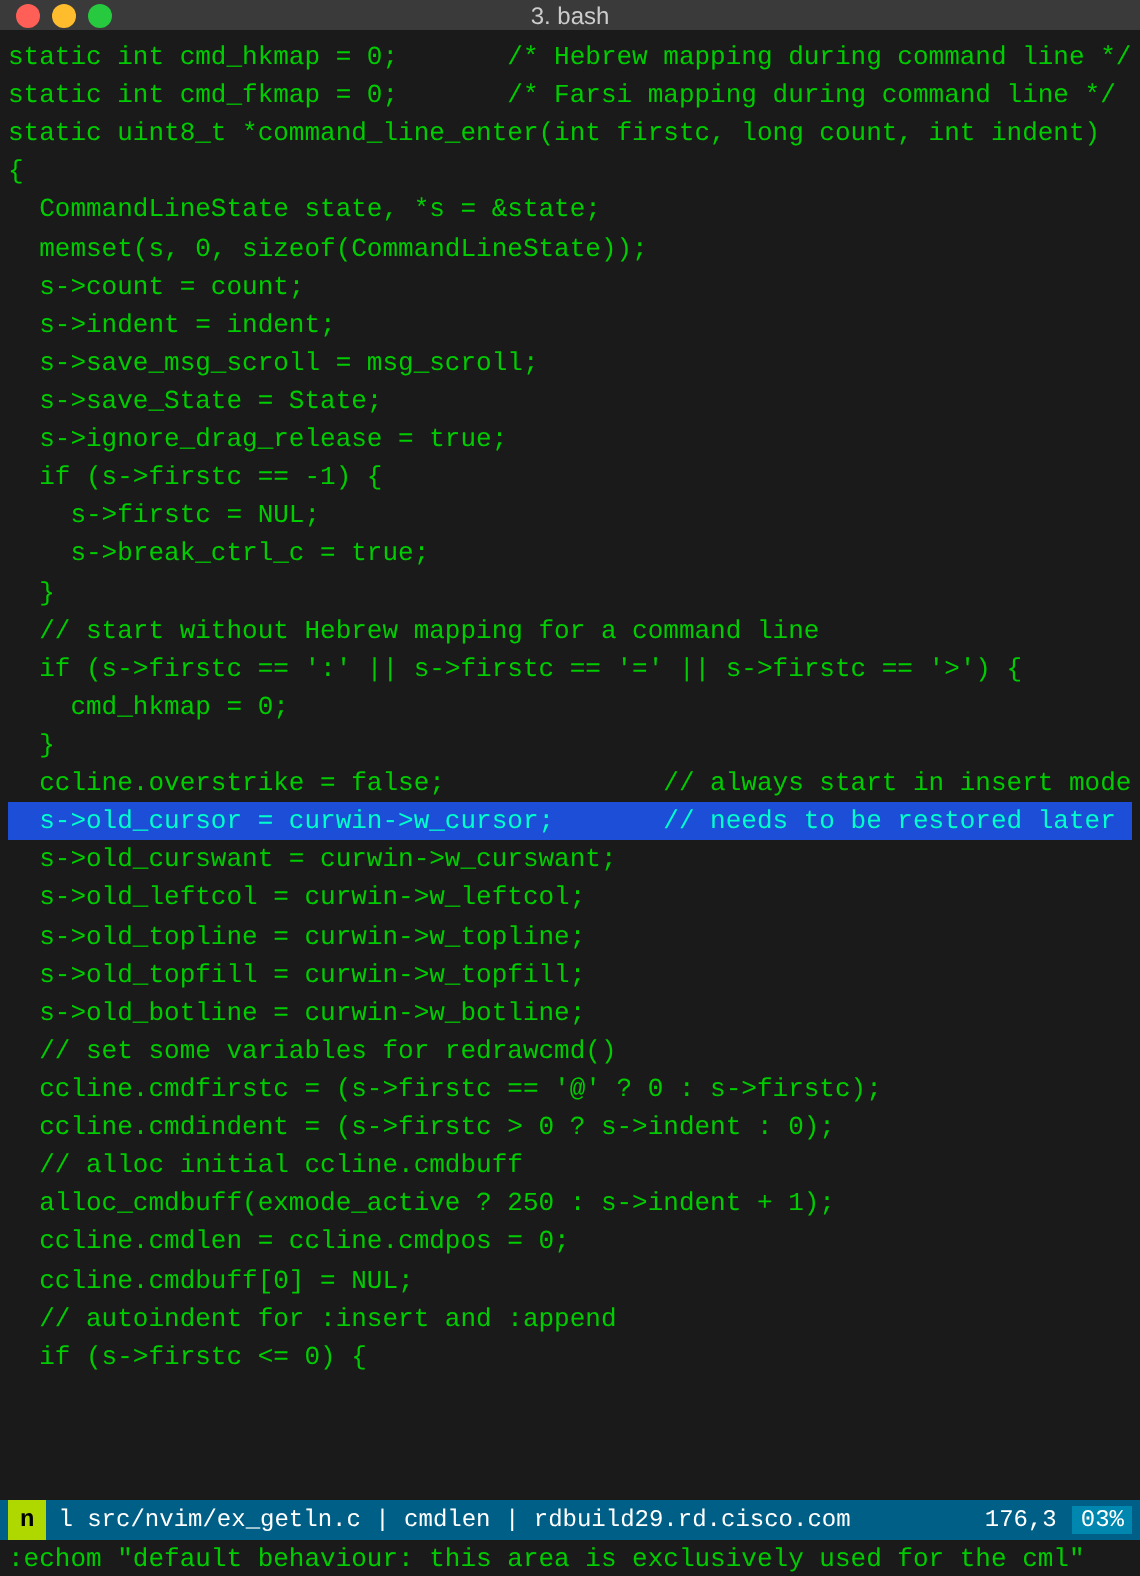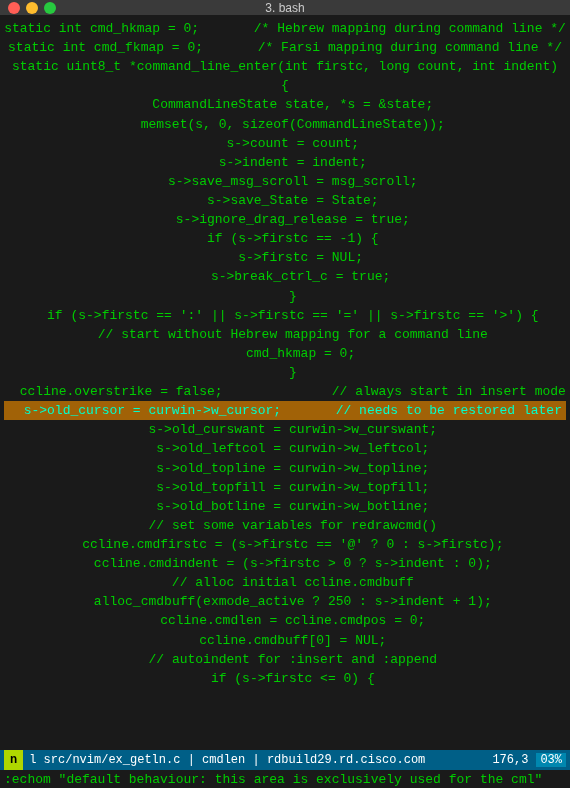--- a/index.html
+++ b/index.html
@@ -47,24 +47,23 @@
       background: #1a1a1a;
       padding: 4px 4px 0 4px;
       overflow: hidden;
       line-height: 1.45;
     }
     .code-line {
       white-space: pre;
       color: #00cc00;
       font-size: 13px;
       line-height: 1.47;
-      text-align: center;
     }
     .code-line.highlighted {
-      background: #a16207;
+      background: #1d4ed8;
       color: #00ffcc;
     }
     #status-bar {
       height: 20px;
       background: #005f87;
       display: flex;
       align-items: center;
       padding: 0 4px;
       flex-shrink: 0;
     }
@@ -141,22 +140,22 @@
       <div class="code-line">  s-&gt;indent = indent;</div>
       <div class="code-line">  s-&gt;save_msg_scroll = msg_scroll;</div>
       <div class="code-line">  s-&gt;save_State = State;</div>
       <div class="code-line">  s-&gt;ignore_drag_release = true;</div>
       <div class="code-line"></div>
       <div class="code-line">  if (s-&gt;firstc == -1) {</div>
       <div class="code-line">    s-&gt;firstc = NUL;</div>
       <div class="code-line">    s-&gt;break_ctrl_c = true;</div>
       <div class="code-line">  }</div>
       <div class="code-line"></div>
+      <div class="code-line">  // start without Hebrew mapping for a command line</div>
       <div class="code-line">  if (s-&gt;firstc == ':' || s-&gt;firstc == '=' || s-&gt;firstc == '&gt;') {</div>
-      <div class="code-line">  // start without Hebrew mapping for a command line</div>
       <div class="code-line">    cmd_hkmap = 0;</div>
       <div class="code-line">  }</div>
       <div class="code-line"></div>
       <div class="code-line">  ccline.overstrike = false;              // always start in insert mode</div>
       <div class="code-line highlighted">  s-&gt;old_cursor = curwin-&gt;w_cursor;       // needs to be restored later</div>
       <div class="code-line">  s-&gt;old_curswant = curwin-&gt;w_curswant;</div>
       <div class="code-line">  s-&gt;old_leftcol = curwin-&gt;w_leftcol;</div>
       <div class="code-line">  s-&gt;old_topline = curwin-&gt;w_topline;</div>
       <div class="code-line">  s-&gt;old_topfill = curwin-&gt;w_topfill;</div>
       <div class="code-line">  s-&gt;old_botline = curwin-&gt;w_botline;</div>

